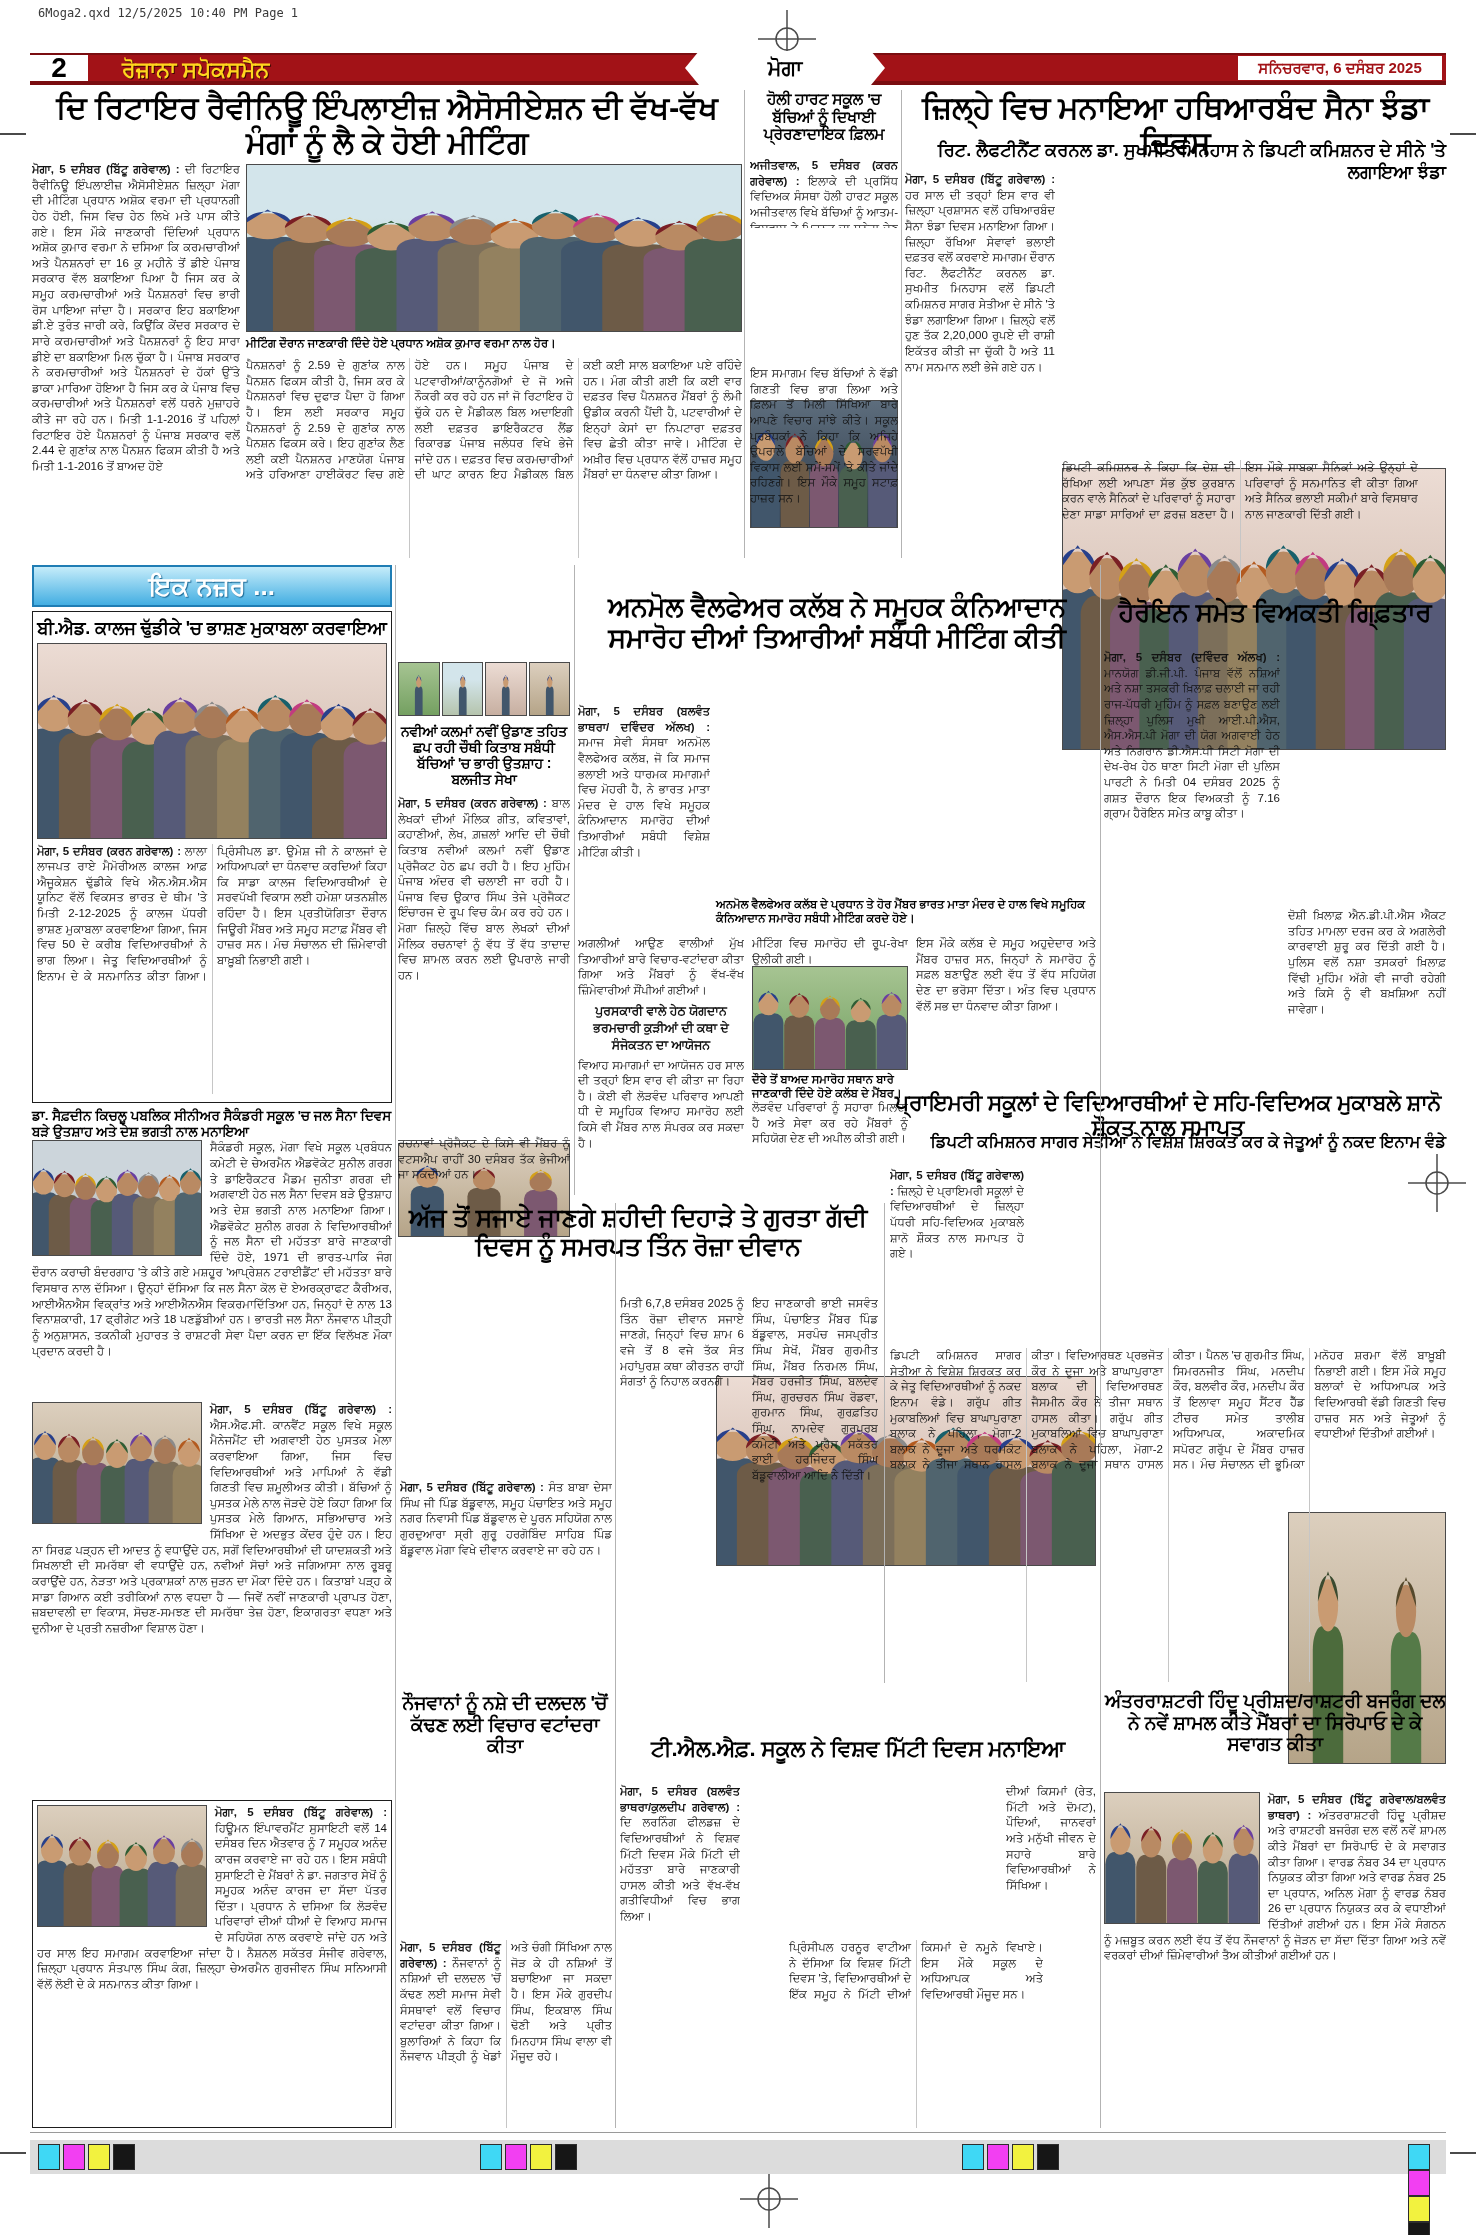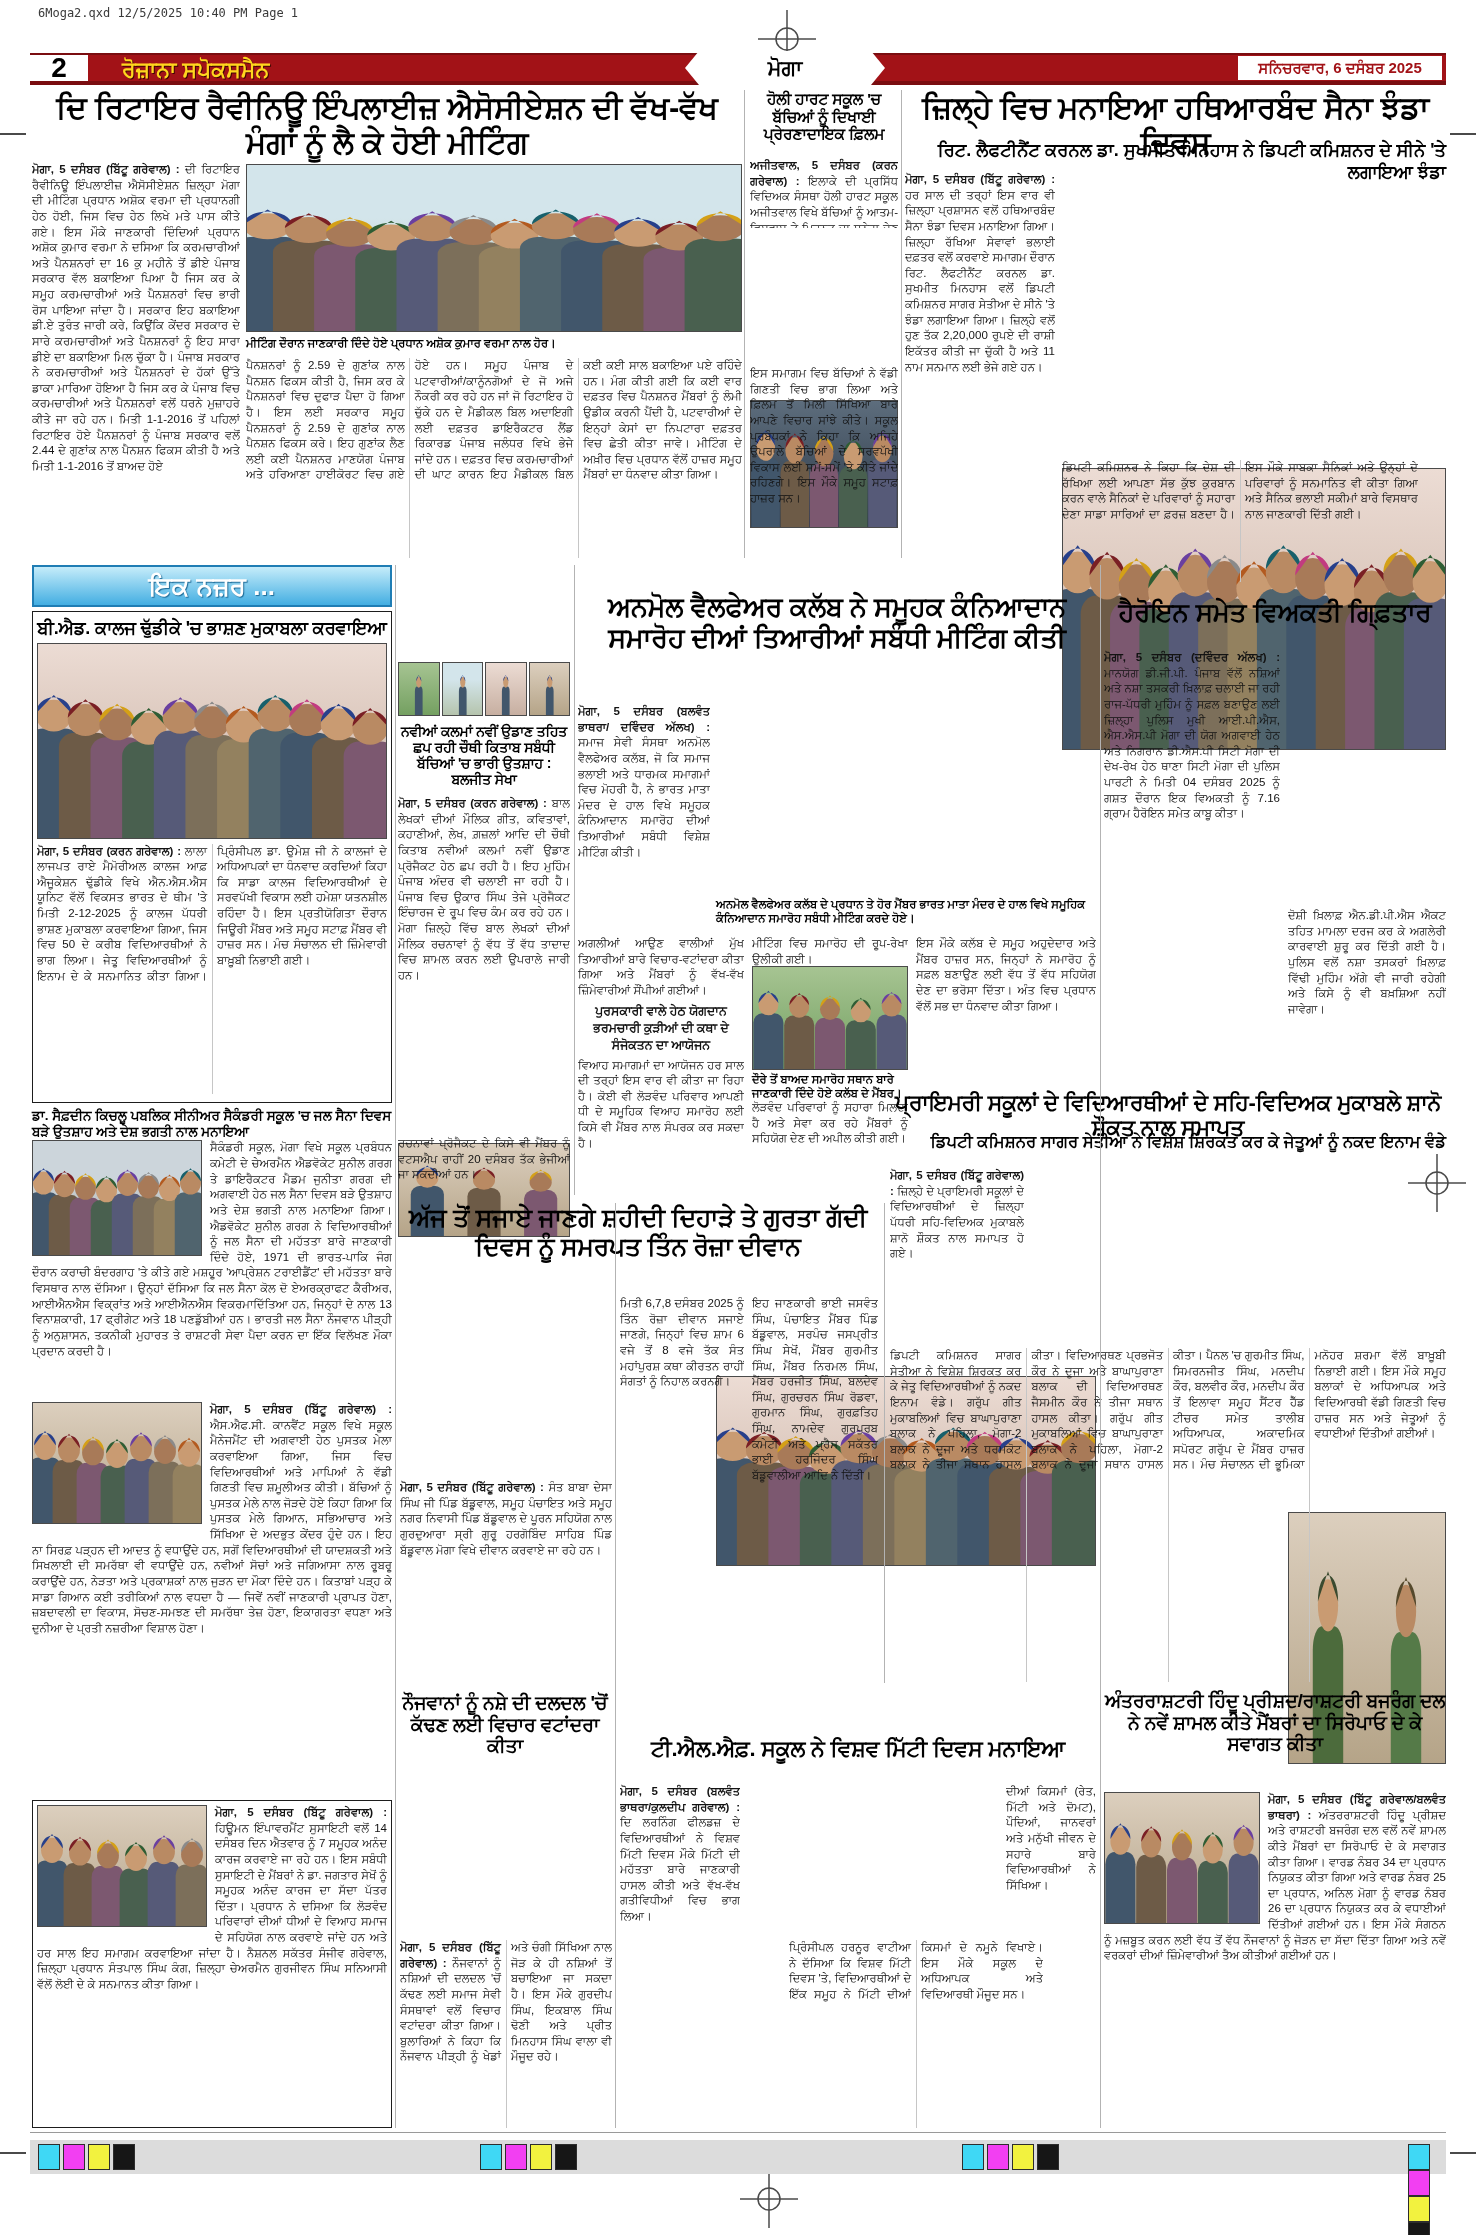--- a/index.html
+++ b/index.html
@@ -378,21 +378,21 @@
           <circle cx="50" cy="22.9" r="6.5" fill="#c99b72"></circle>
           <path d="M 43.5 21.924999999999997 A 6.5 6.5 0 0 1 56.5 21.924999999999997 L 50 14.449999999999998 Z" fill="#27408b"></path>
         </svg>
       </div>
   </div>
   <div class="abs hl" style="left:398px;top:724px;width:172px;font-size:14px">ਨਵੀਆਂ ਕਲਮਾਂ ਨਵੀਂ ਉਡਾਣ ਤਹਿਤ ਛਪ ਰਹੀ ਚੌਥੀ ਕਿਤਾਬ ਸਬੰਧੀ ਬੱਚਿਆਂ 'ਚ ਭਾਰੀ ਉਤਸ਼ਾਹ : ਬਲਜੀਤ ਸੇਖਾ</div>
   <div class="abs body-txt" style="left:398px;top:796px;width:172px;height:336px">
     <span class="byline">ਮੋਗਾ, 5 ਦਸੰਬਰ (ਕਰਨ ਗਰੇਵਾਲ) :</span>
     <span>ਬਾਲ ਲੇਖਕਾਂ ਦੀਆਂ ਮੌਲਿਕ ਗੀਤ, ਕਵਿਤਾਵਾਂ, ਕਹਾਣੀਆਂ, ਲੇਖ, ਗ਼ਜ਼ਲਾਂ ਆਦਿ ਦੀ ਚੌਥੀ ਕਿਤਾਬ ਨਵੀਆਂ ਕਲਮਾਂ ਨਵੀਂ ਉਡਾਣ ਪ੍ਰੋਜੈਕਟ ਹੇਠ ਛਪ ਰਹੀ ਹੈ। ਇਹ ਮੁਹਿੰਮ ਪੰਜਾਬ ਅੰਦਰ ਵੀ ਚਲਾਈ ਜਾ ਰਹੀ ਹੈ। ਪੰਜਾਬ ਵਿਚ ਉਕਾਰ ਸਿੰਘ ਤੇਜੇ ਪ੍ਰੋਜੈਕਟ ਇੰਚਾਰਜ ਦੇ ਰੂਪ ਵਿਚ ਕੰਮ ਕਰ ਰਹੇ ਹਨ। ਮੋਗਾ ਜ਼ਿਲ੍ਹੇ ਵਿੱਚ ਬਾਲ ਲੇਖਕਾਂ ਦੀਆਂ ਮੌਲਿਕ ਰਚਨਾਵਾਂ ਨੂੰ ਵੱਧ ਤੋਂ ਵੱਧ ਤਾਦਾਦ ਵਿਚ ਸ਼ਾਮਲ ਕਰਨ ਲਈ ਉਪਰਾਲੇ ਜਾਰੀ ਹਨ।</span>
   </div>
-  <div class="abs body-txt" style="left:398px;top:1136px;width:172px;height:60px">ਰਚਨਾਵਾਂ ਪ੍ਰੋਜੈਕਟ ਦੇ ਕਿਸੇ ਵੀ ਮੈਂਬਰ ਨੂੰ ਵਟਸਐਪ ਰਾਹੀਂ 20 ਦਸੰਬਰ ਤੱਕ ਭੇਜੀਆਂ ਜਾ ਸਕਦੀਆਂ ਹਨ।</div>
+  <div class="abs body-txt" style="left:398px;top:1136px;width:172px;height:60px">ਰਚਨਾਵਾਂ ਪ੍ਰੋਜੈਕਟ ਦੇ ਕਿਸੇ ਵੀ ਮੈਂਬਰ ਨੂੰ ਵਟਸਐਪ ਰਾਹੀਂ 30 ਦਸੰਬਰ ਤੱਕ ਭੇਜੀਆਂ ਜਾ ਸਕਦੀਆਂ ਹਨ।</div>
 
   <div class="abs hl" style="left:578px;top:592px;width:518px;font-size:27px">ਅਨਮੋਲ ਵੈਲਫੇਅਰ ਕਲੱਬ ਨੇ ਸਮੂਹਕ ਕੰਨਿਆਦਾਨ ਸਮਾਰੋਹ ਦੀਆਂ ਤਿਆਰੀਆਂ ਸਬੰਧੀ ਮੀਟਿੰਗ ਕੀਤੀ</div>
   <div class="abs body-txt" style="left:578px;top:704px;width:132px;height:226px">
     <span class="byline">ਮੋਗਾ, 5 ਦਸੰਬਰ (ਬਲਵੰਤ ਭਾਥਰਾ/ ਦਵਿੰਦਰ ਅੱਲਖ) :</span>
     <span>ਸਮਾਜ ਸੇਵੀ ਸੰਸਥਾ ਅਨਮੋਲ ਵੈਲਫੇਅਰ ਕਲੱਬ, ਜੋ ਕਿ ਸਮਾਜ ਭਲਾਈ ਅਤੇ ਧਾਰਮਕ ਸਮਾਗਮਾਂ ਵਿਚ ਮੋਹਰੀ ਹੈ, ਨੇ ਭਾਰਤ ਮਾਤਾ ਮੰਦਰ ਦੇ ਹਾਲ ਵਿਖੇ ਸਮੂਹਕ ਕੰਨਿਆਦਾਨ ਸਮਾਰੋਹ ਦੀਆਂ ਤਿਆਰੀਆਂ ਸਬੰਧੀ ਵਿਸ਼ੇਸ਼ ਮੀਟਿੰਗ ਕੀਤੀ।</span>
   </div>
   <div class="abs photo bg-hall" style="left:716px;top:704px;width:380px;height:190px">
       <svg viewBox="0 0 100 62" preserveAspectRatio="none" style="position: absolute; inset: 0px; width: 100%; height: 100%;">
         <rect x="-3.083333333333334" y="26.766666666666666" width="14.500000000000002" height="62" rx="4.3500000000000005" fill="#41566b"></rect>
         <circle cx="4.166666666666667" cy="22.9" r="4.833333333333334" fill="#c99b72"></circle>

